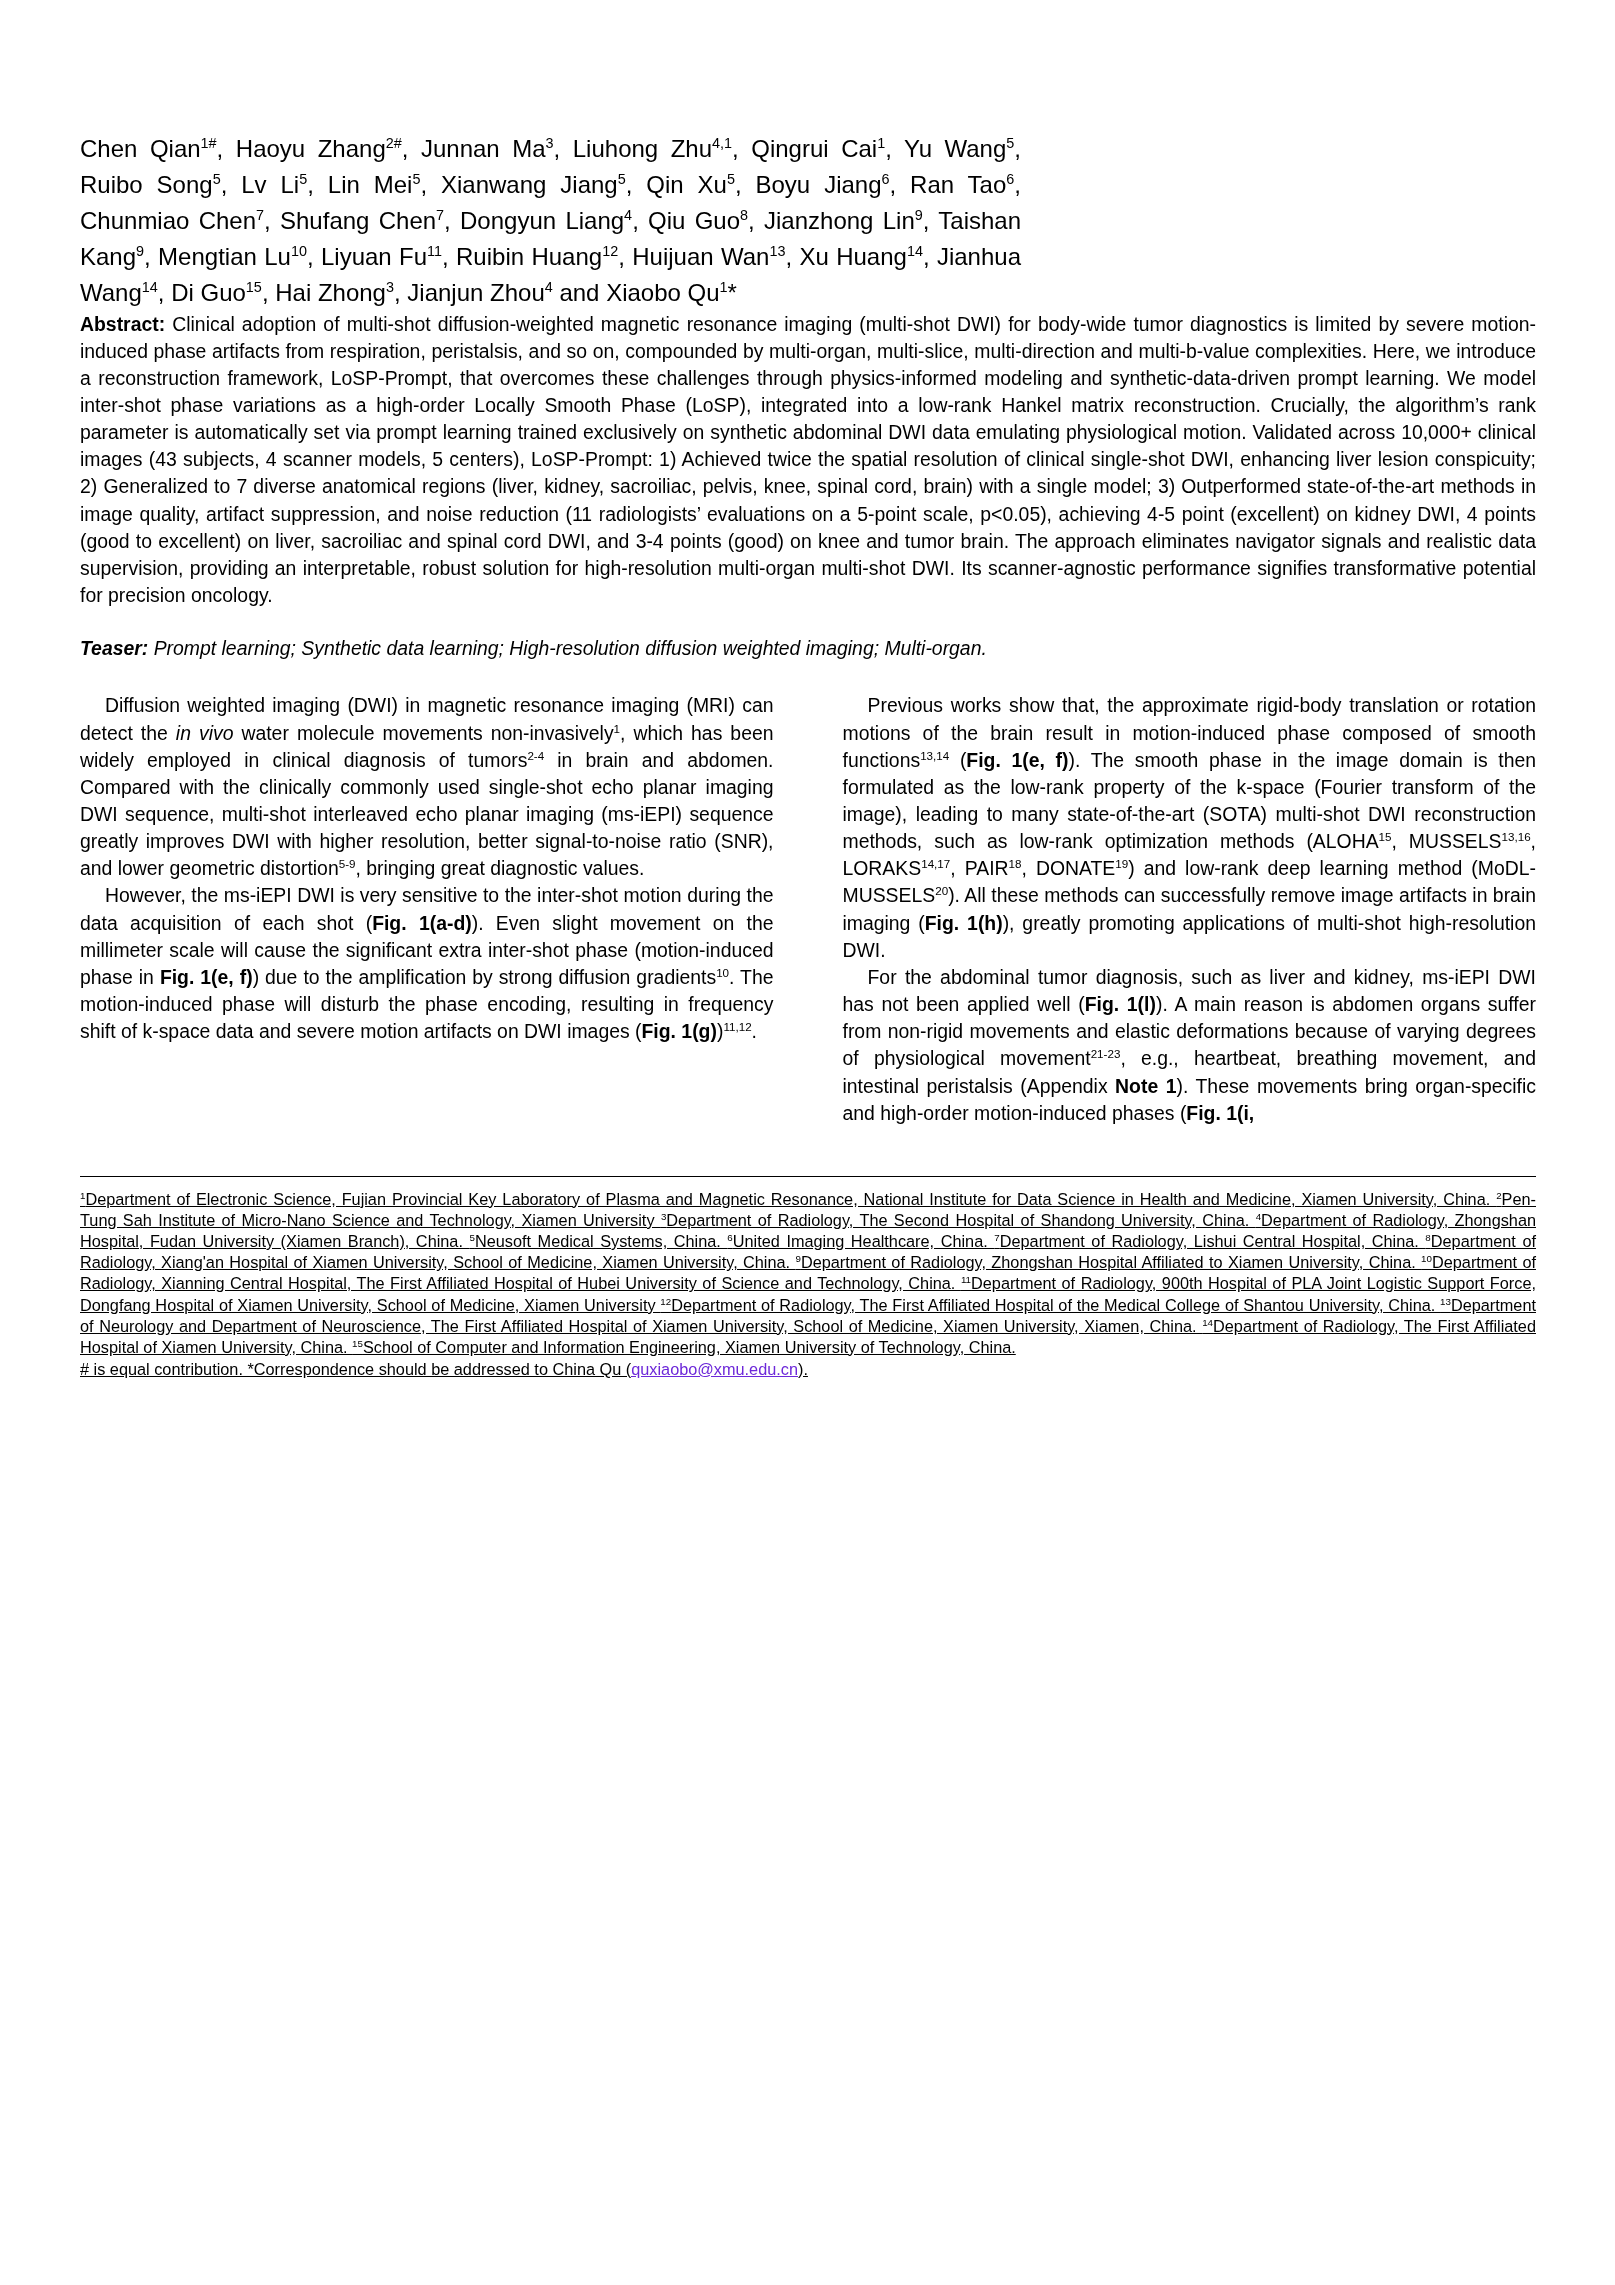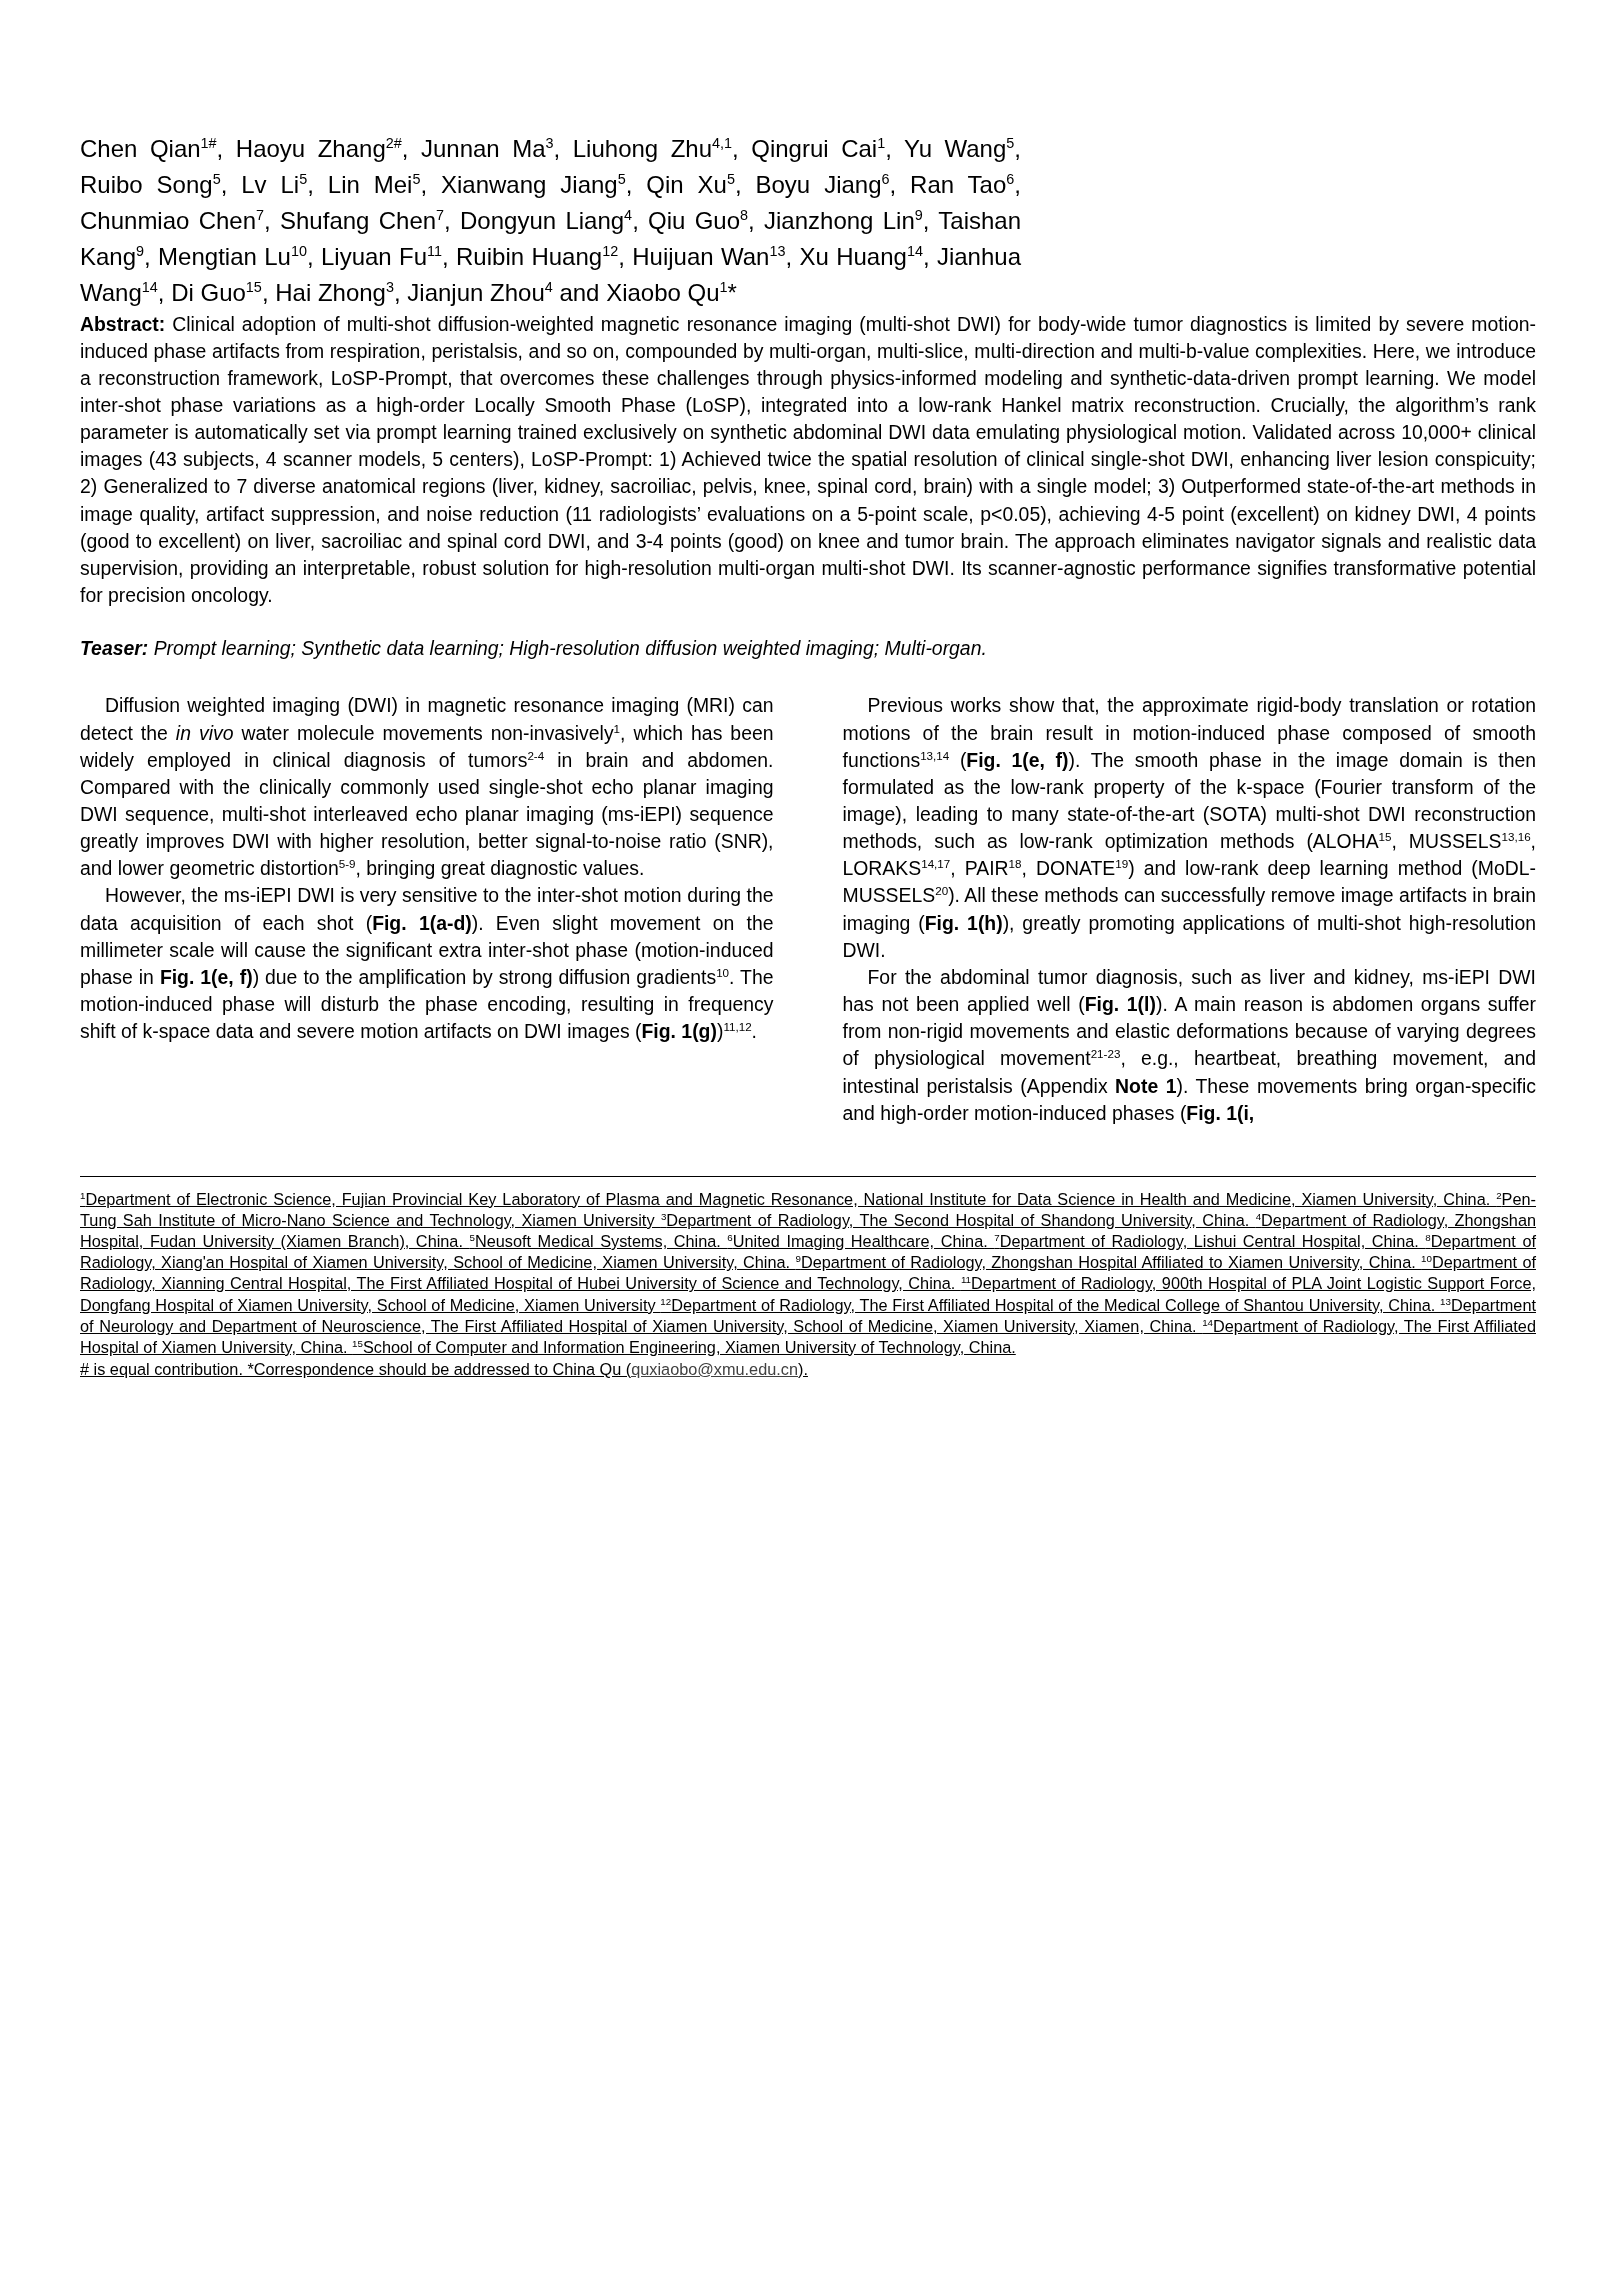--- a/index.html
+++ b/index.html
@@ -68,21 +68,21 @@
     font-size: 16.3px;
     line-height: 1.3;
     text-align: justify;
   }
   .correspondence {
     font-size: 16.3px;
     line-height: 1.3;
     margin-top: 0.9px;
   }
   .email-link {
-    color: #404040;
+    color: #6d28d9;
     text-decoration: underline;
     cursor: pointer;
   }
 </style>
 </head>
 <body>
 
 <div class="page">
 
 

